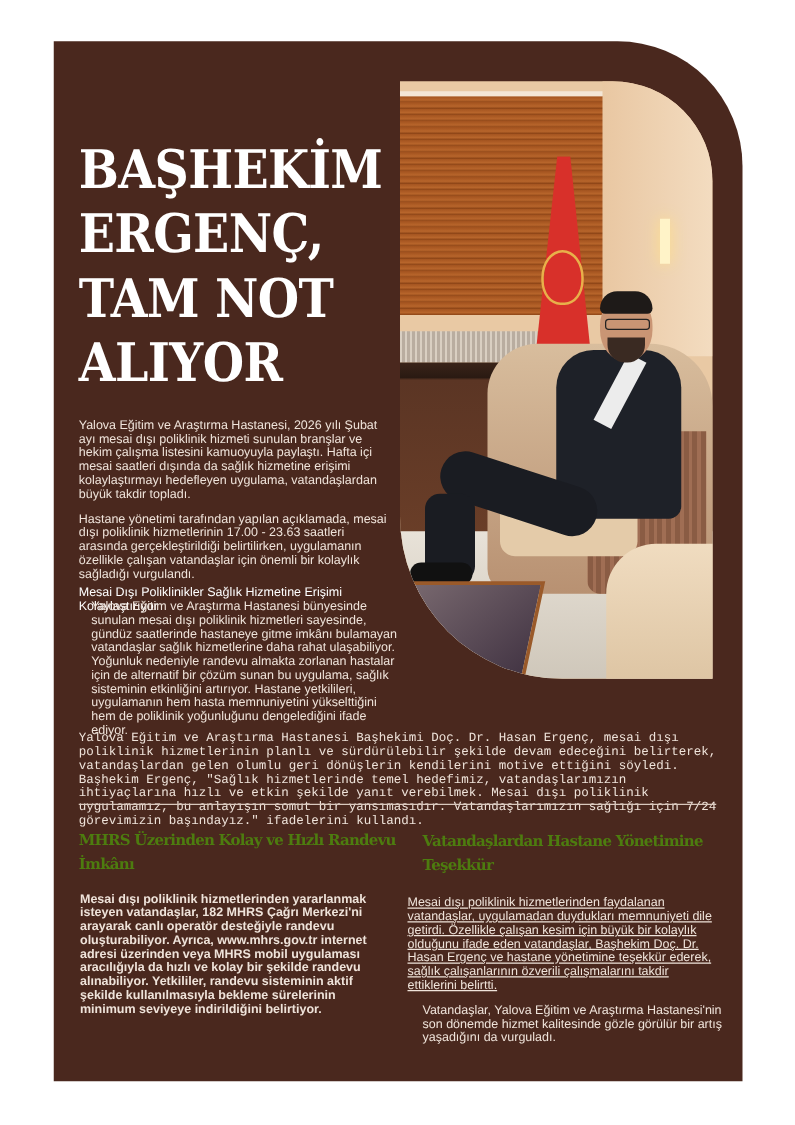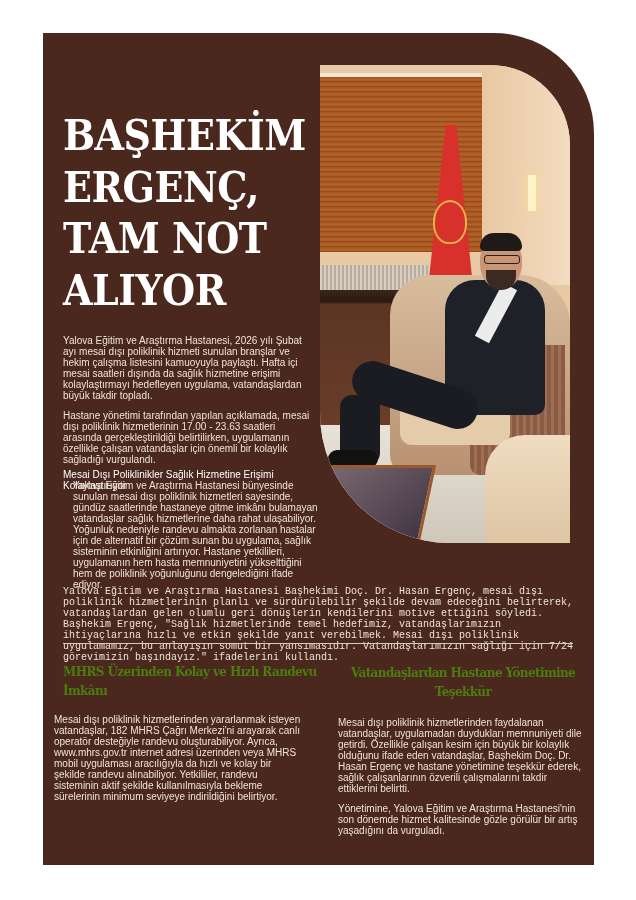--- a/index.html
+++ b/index.html
@@ -54,23 +54,23 @@
   .p2 { position:absolute; left:63px; top:410px; width:250px; }
   .sub-head { position:absolute; left:63px; top:469px; width:260px; font-weight:normal; color:#ffffff; }
   .p3 { position:absolute; left:73px; top:480px; width:250px; }
   .p4 { position:absolute; left:63px; top:586px; width:515px;font-family:Liberation Mono, monospace; }
   .divider { position:absolute; left:63px; top:643px; width:510px; height:1px; background:#d9c8bd; }
   .col-head {
     font-family: "DejaVu Serif", "Liberation Serif", serif; font-weight: bold;
     color: #4d7c0f; font-size: 12px; line-height: 19px; margin: 0; letter-spacing: -0.6px;
   }
   .h-left { position:absolute; left:63px; top:663px; width:260px; }
-  .h-right { position:absolute; left:338px; top:664px; width:250px;text-align:center; }
-  .c-left { position:absolute; left:54px; top:714px; width:250px; }
-  .c-right { position:absolute; left:338px; top:717px; width:245px; }
+  .h-right { position:absolute; left:338px; top:664px; width:250px; }
+  .c-left { position:absolute; left:64px; top:714px; width:250px;font-weight:bold; }
+  .c-right { position:absolute; left:326px; top:717px; width:245px;text-decoration:underline; }
   .c-right2 { position:absolute; left:338px; top:803px; width:245px; }
 </style>
 </head>
 <body>
 
 <div class="panel"></div>
 
 <h1 class="headline">BAŞHEKİM ERGENÇ, TAM NOT ALIYOR</h1>
 
 <div class="photo" title="Başhekim portrait seated in armchair beside flag">
@@ -104,13 +104,13 @@
 <p class="body-text p3">Yalova Eğitim ve Araştırma Hastanesi bünyesinde sunulan mesai dışı poliklinik hizmetleri sayesinde, gündüz saatlerinde hastaneye gitme imkânı bulamayan vatandaşlar sağlık hizmetlerine daha rahat ulaşabiliyor. Yoğunluk nedeniyle randevu almakta zorlanan hastalar için de alternatif bir çözüm sunan bu uygulama, sağlık sisteminin etkinliğini artırıyor. Hastane yetkilileri, uygulamanın hem hasta memnuniyetini yükselttiğini hem de poliklinik yoğunluğunu dengelediğini ifade ediyor.</p>
 <p class="body-text p4">Yalova Eğitim ve Araştırma Hastanesi Başhekimi Doç. Dr. Hasan Ergenç, mesai dışı poliklinik hizmetlerinin planlı ve sürdürülebilir şekilde devam edeceğini belirterek, vatandaşlardan gelen olumlu geri dönüşlerin kendilerini motive ettiğini söyledi. Başhekim Ergenç, "Sağlık hizmetlerinde temel hedefimiz, vatandaşlarımızın ihtiyaçlarına hızlı ve etkin şekilde yanıt verebilmek. Mesai dışı poliklinik uygulamamız, bu anlayışın somut bir yansımasıdır. Vatandaşlarımızın sağlığı için 7/24 görevimizin başındayız." ifadelerini kullandı.</p>
 
 <div class="divider"></div>
 
 <h2 class="col-head h-left">MHRS Üzerinden Kolay ve Hızlı Randevu İmkânı</h2>
 <p class="body-text c-left">Mesai dışı poliklinik hizmetlerinden yararlanmak isteyen vatandaşlar, 182 MHRS Çağrı Merkezi'ni arayarak canlı operatör desteğiyle randevu oluşturabiliyor. Ayrıca, www.mhrs.gov.tr internet adresi üzerinden veya MHRS mobil uygulaması aracılığıyla da hızlı ve kolay bir şekilde randevu alınabiliyor. Yetkililer, randevu sisteminin aktif şekilde kullanılmasıyla bekleme sürelerinin minimum seviyeye indirildiğini belirtiyor.</p>
 
 <h2 class="col-head h-right">Vatandaşlardan Hastane Yönetimine Teşekkür</h2>
 <p class="body-text c-right">Mesai dışı poliklinik hizmetlerinden faydalanan vatandaşlar, uygulamadan duydukları memnuniyeti dile getirdi.  Özellikle çalışan kesim için büyük bir kolaylık olduğunu ifade eden vatandaşlar, Başhekim Doç. Dr. Hasan Ergenç ve hastane yönetimine teşekkür ederek, sağlık çalışanlarının özverili çalışmalarını takdir ettiklerini belirtti.</p>
-<p class="body-text c-right2">Yönetimine, Yalova Eğitim ve Araştırma Hastanesi'nin son dönemde hizmet kalitesinde gözle görülür bir artış yaşadığını da vurguladı.</p>
+<p class="body-text c-right2">Vatandaşlar, Yalova Eğitim ve Araştırma Hastanesi'nin son dönemde hizmet kalitesinde gözle görülür bir artış yaşadığını da vurguladı.</p>
 
 </body></html>

